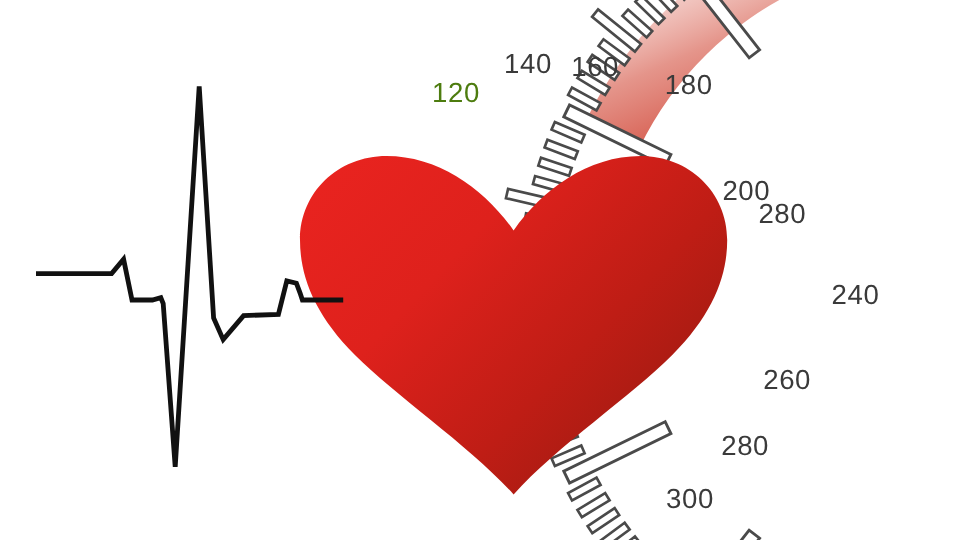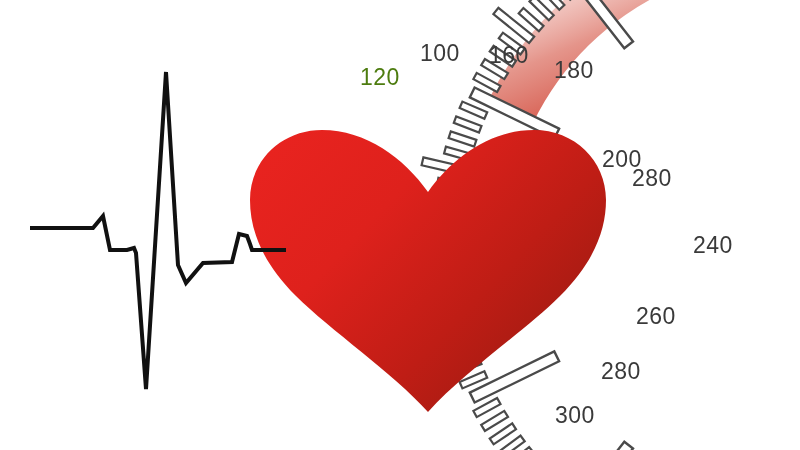--- a/index.html
+++ b/index.html
@@ -185,22 +185,22 @@
         <polyline fill="none" stroke="#111111" stroke-width="4" stroke-linejoin="miter" stroke-linecap="butt" points="30,228 93,228 103,216 110,250 127,250 134,248 136,253
                           146,389 166,72 178,265 186,283 203,263 232,262 239,234
                           247,236 250,244 252,250 286,250"></polyline>
       </g>
 
     </g>
   </svg>
 
   <div id="labels">
       <div class="gauge-label" style="left: 360px; top: 66px; color: #4d7c0f;">120</div>
-      <div class="gauge-label" style="left: 420px; top: 42px; color: rgb(58, 58, 58);">100</div>
-      <div class="gauge-label" style="left: 489px; top: 44px; color: rgb(58, 58, 58);">160</div>
+      <div class="gauge-label" style="left: 420px; top: 42px; color: rgb(58, 58, 58);">140</div>
+      <div class="gauge-label" style="left: 476px; top: 44px; color: rgb(58, 58, 58);">160</div>
       <div class="gauge-label" style="left: 554px; top: 59px; color: rgb(58, 58, 58);">180</div>
       <div class="gauge-label" style="left: 602px; top: 108px; color: rgb(58, 58, 58); margin-top: 40px;">200</div>
       <div class="gauge-label" style="left: 632px; top: 167px; color: rgb(58, 58, 58);">280</div>
       <div class="gauge-label" style="left: 645px; top: 234px; color: rgb(58, 58, 58); margin-left: 48px;">240</div>
       <div class="gauge-label" style="left: 636px; top: 305px; color: rgb(58, 58, 58); text-align: right;">260</div>
       <div class="gauge-label" style="left: 601px; top: 360px; color: rgb(58, 58, 58); text-align: center;">280</div>
       <div class="gauge-label" style="left: 555px; top: 404px; color: rgb(58, 58, 58);">300</div>
     </div>
 
 </div>

